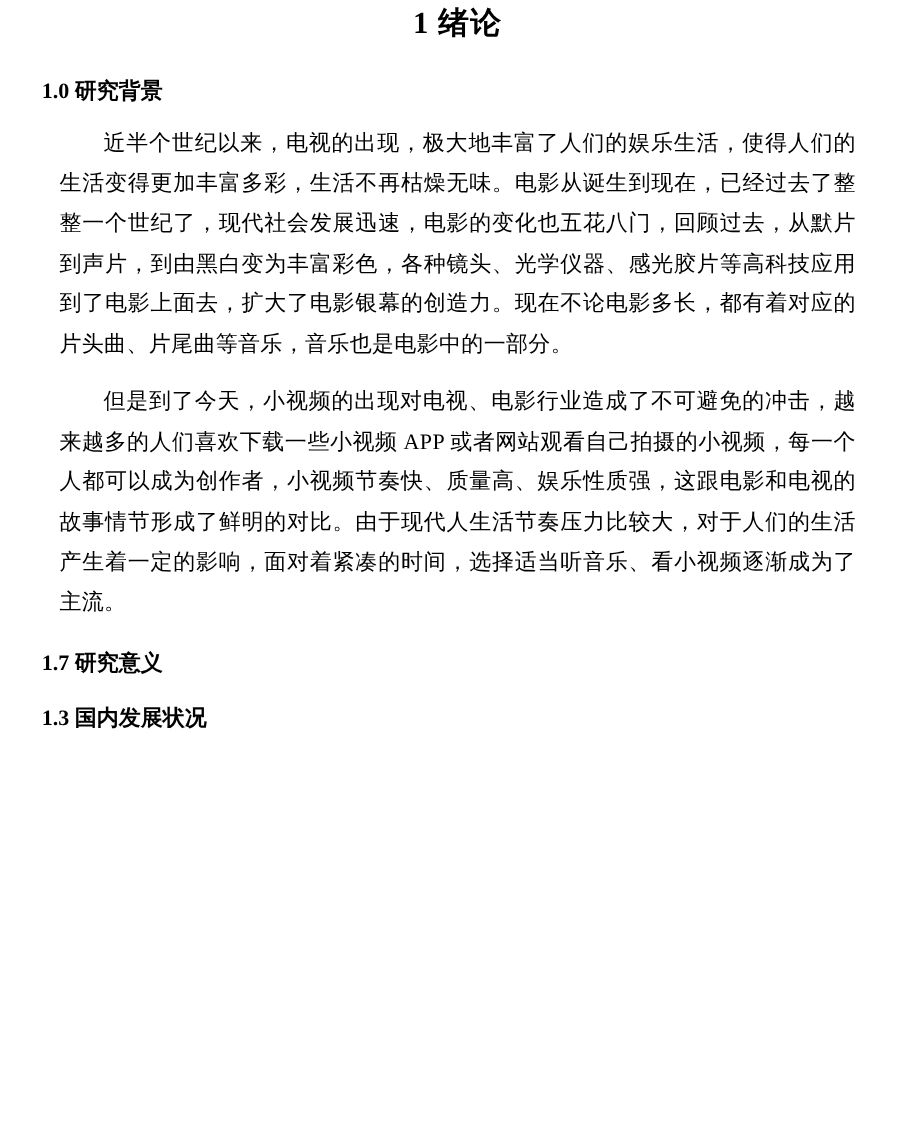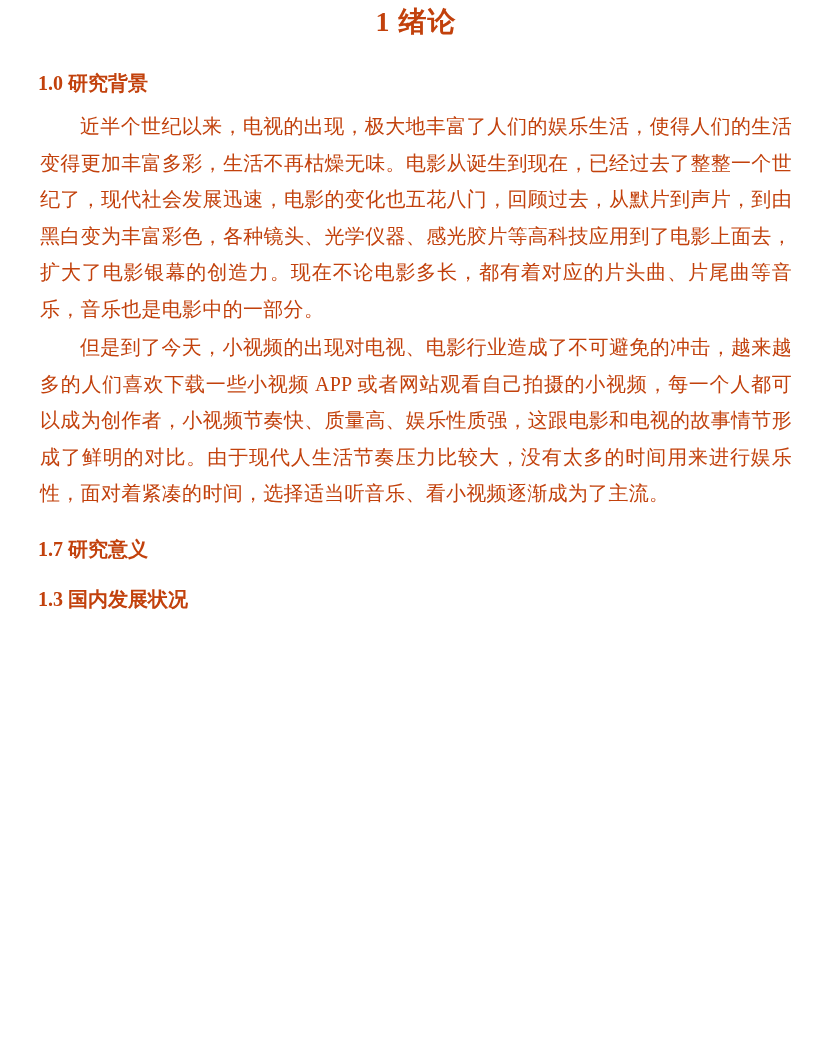--- a/index.html
+++ b/index.html
@@ -9,59 +9,59 @@
   }
   .page {
     position: relative;
     width: 832px;
     height: 1043px;
     background: #ffffff;
     overflow: hidden;
     box-sizing: border-box;
     padding: 0 38px;
     font-family: "Liberation Serif", "DejaVu Serif", serif;
-    color: #c2410c;
+    color: #000000;
   }
   .doc-title {
     margin: 4px 0 30px 0;
     font-size: 28px;
     line-height: 36px;
     font-weight: bold;
     text-align: center;
     letter-spacing: 1px;
   }
   .section-heading {
     margin: 24px 0 12px 0;
     font-size: 20px;
     line-height: 26px;
     font-weight: bold;
     text-align: left;
   }
   .body-para {
-    margin: 2px;
+    margin: 16px;
     font-size: 20px;
     line-height: 36.5px;
     text-indent: 2em;
     text-align: justify;
     word-break: break-all;
     letter-spacing: 0.3px;
   }
   section { margin: 0; padding: 0; }
 </style>
 </head>
 <body>
 
 <div class="page">
 
   <h1 class="doc-title">1  绪论</h1>
 
   <section>
     <h2 class="section-heading">1.0 研究背景</h2>
     <p class="body-para">近半个世纪以来，电视的出现，极大地丰富了人们的娱乐生活，使得人们的生活变得更加丰富多彩，生活不再枯燥无味。电影从诞生到现在，已经过去了整整一个世纪了，现代社会发展迅速，电影的变化也五花八门，回顾过去，从默片到声片，到由黑白变为丰富彩色，各种镜头、光学仪器、感光胶片等高科技应用到了电影上面去，扩大了电影银幕的创造力。现在不论电影多长，都有着对应的片头曲、片尾曲等音乐，音乐也是电影中的一部分。</p>
-    <p class="body-para">但是到了今天，小视频的出现对电视、电影行业造成了不可避免的冲击，越来越多的人们喜欢下载一些小视频 APP 或者网站观看自己拍摄的小视频，每一个人都可以成为创作者，小视频节奏快、质量高、娱乐性质强，这跟电影和电视的故事情节形成了鲜明的对比。由于现代人生活节奏压力比较大，没有太多的时间用来进行娱乐性，面对着紧凑的时间，选择适当听音乐、看小视频逐渐成为了主流。</p>
+    <p class="body-para">但是到了今天，小视频的出现对电视、电影行业造成了不可避免的冲击，越来越多的人们喜欢下载一些小视频 APP 或者网站观看自己拍摄的小视频，每一个人都可以成为创作者，小视频节奏快、质量高、娱乐性质强，这跟电影和电视的故事情节形成了鲜明的对比。由于现代人生活节奏压力比较大，对于人们的生活产生着一定的影响，面对着紧凑的时间，选择适当听音乐、看小视频逐渐成为了主流。</p>
   </section>
 
   <section>
     <h2 class="section-heading">1.7 研究意义</h2>
   </section>
 
   <section>
     <h2 class="section-heading">1.3 国内发展状况</h2>
   </section>
 

